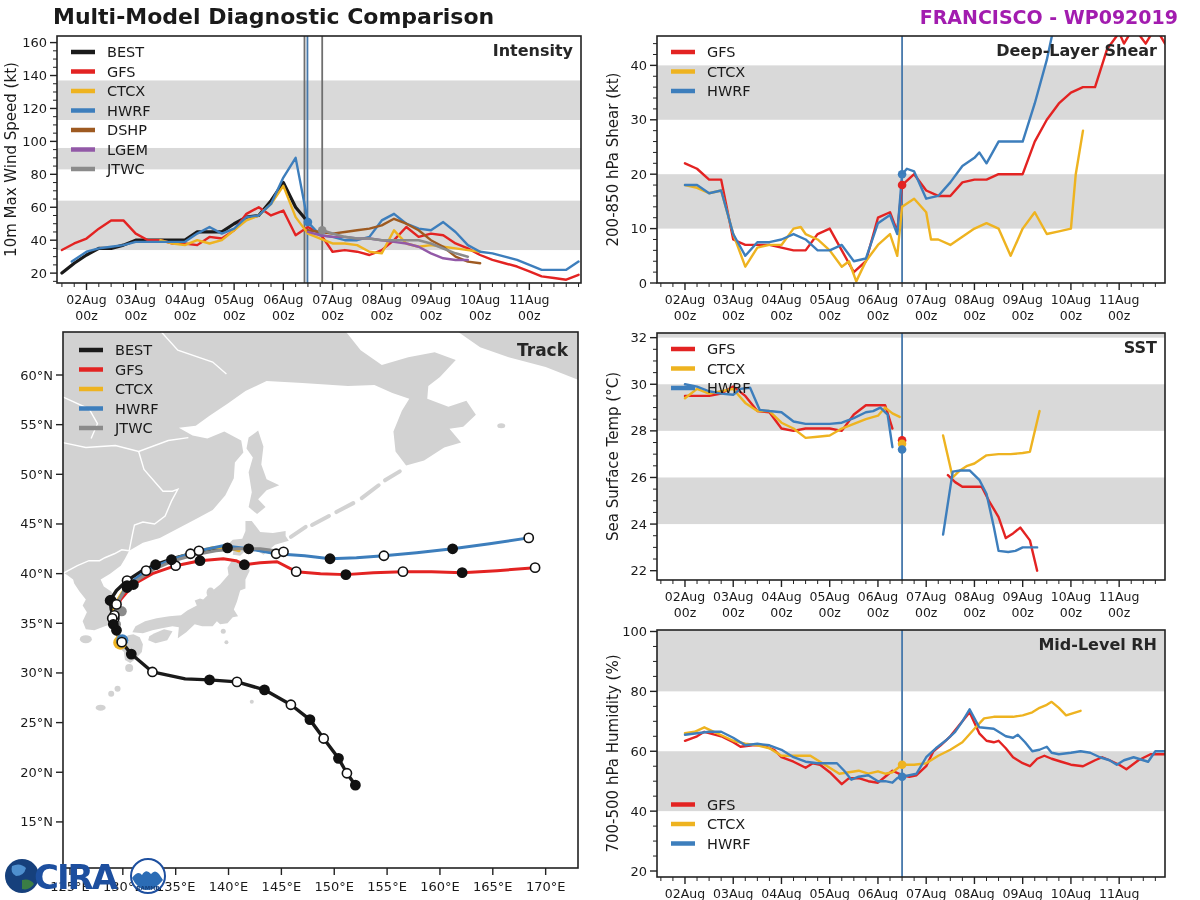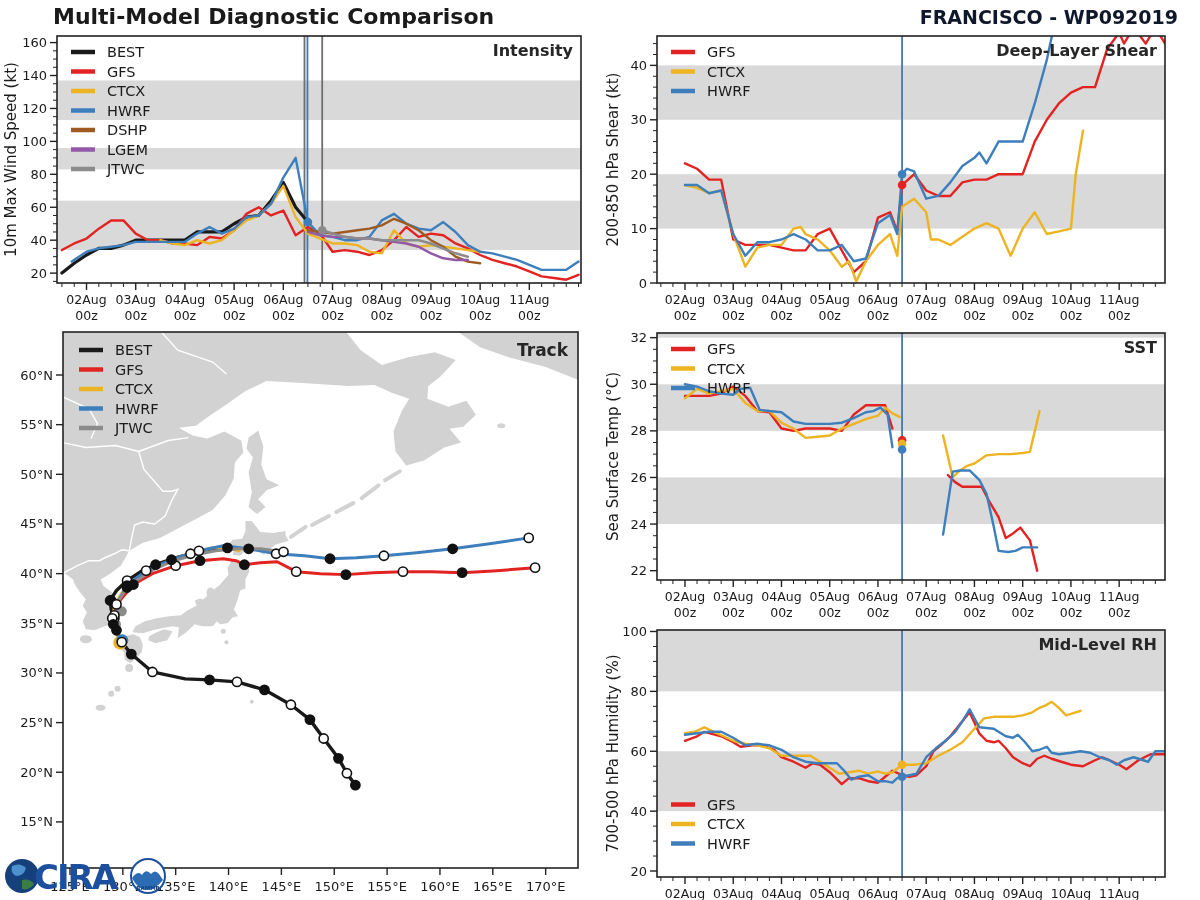--- a/index.html
+++ b/index.html
@@ -1,20 +1,20 @@
 <!DOCTYPE html>
 <html><head>
 <meta charset="utf-8">
 <style>
   html,body{margin:0;padding:0;background:#ffffff;}
   #stage{position:relative;width:1200px;height:900px;background:#fff;overflow:hidden;
          font-family:"DejaVu Sans","Liberation Sans",sans-serif;}
   #chart-svg{position:absolute;left:0;top:0;}
   .page-title{position:absolute;left:10px;top:4px;font-size:22px;font-weight:bold;color:#1a1a1a;margin-left:43px;}
-  .storm-title{position:absolute;right:22px;top:6px;font-size:19px;font-weight:bold;color:#0f172a;}
+  .storm-title{position:absolute;right:22px;top:6px;font-size:19px;font-weight:bold;color:#a21caf;}
   text{font-family:"DejaVu Sans","Liberation Sans",sans-serif;}
 </style>
 </head>
 <body>
 
 <div id="stage">
   <div class="page-title">Multi-Model Diagnostic Comparison</div>
   <div class="storm-title">FRANCISCO - WP092019</div>
   <svg id="chart-svg" width="1200" height="900">
       <g>

